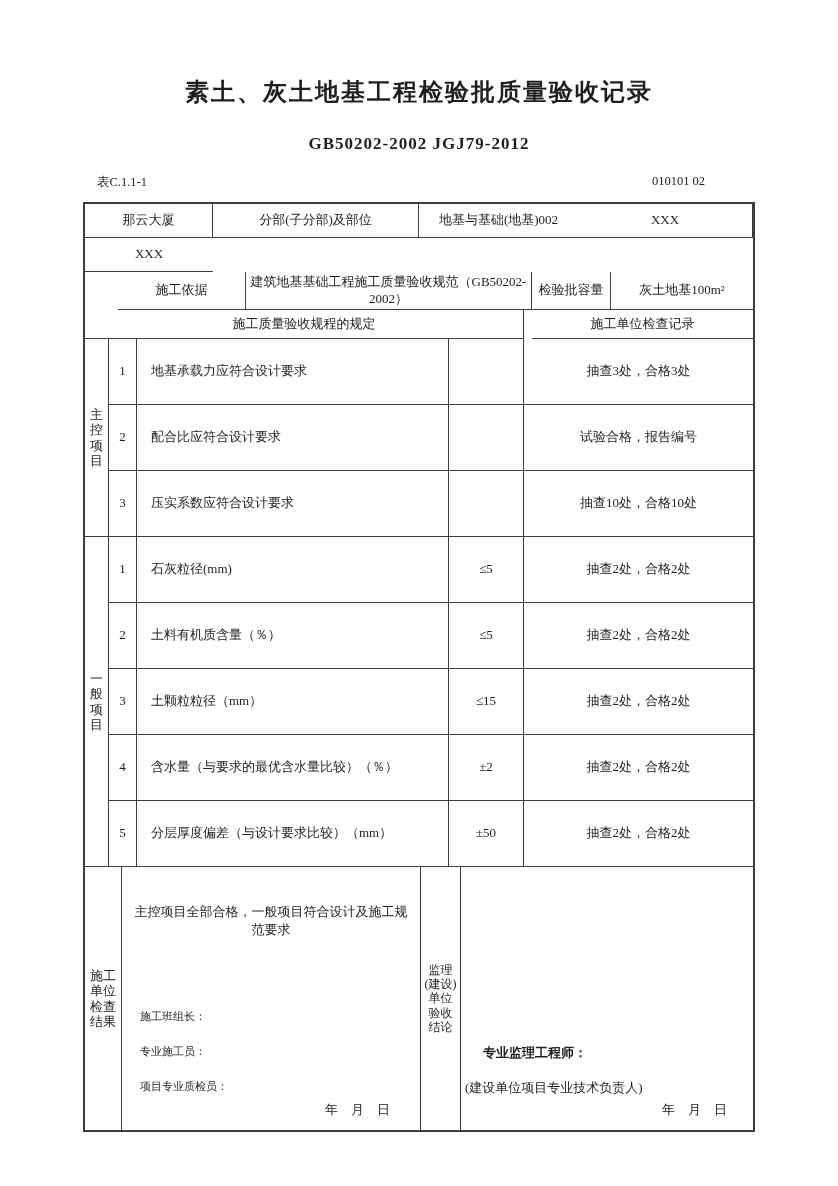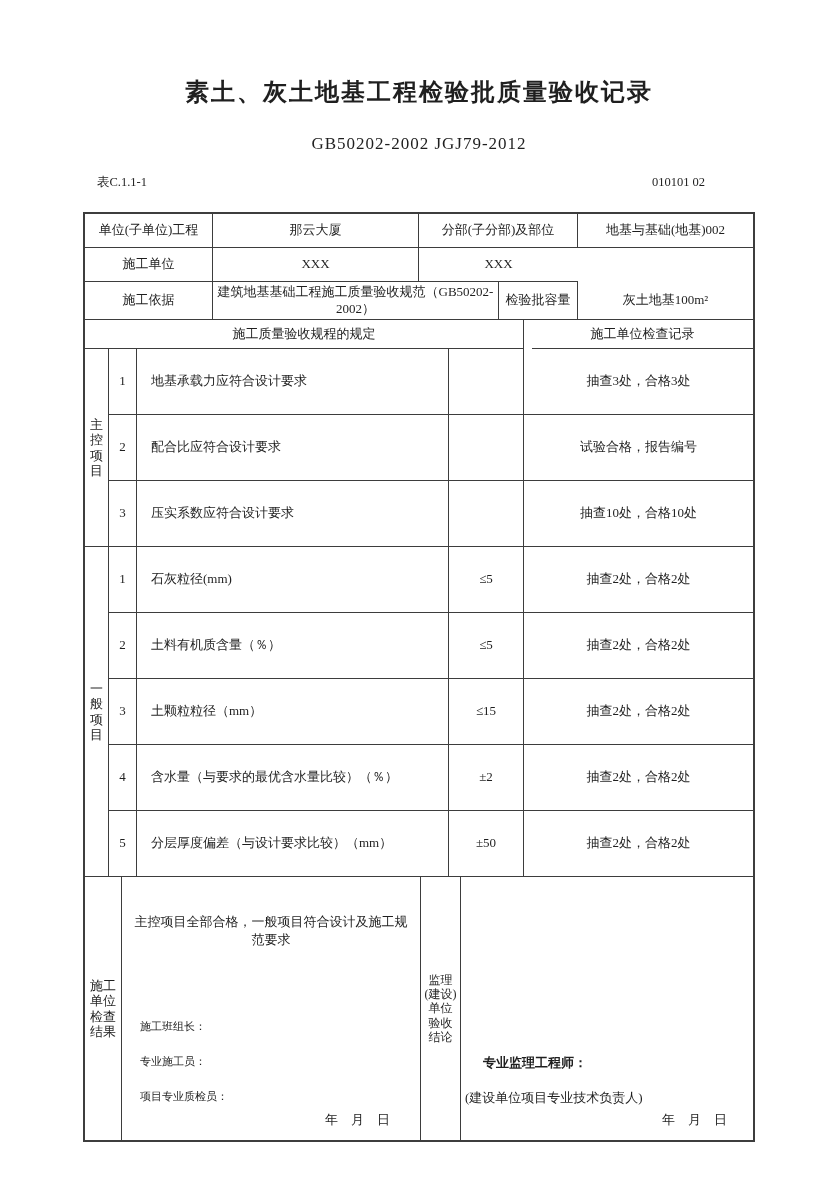--- a/index.html
+++ b/index.html
@@ -15,30 +15,29 @@
     margin-top: 76px;
     text-align: center;
     font-size: 24px;
     font-weight: bold;
     letter-spacing: 2px;
   }
   .doc-subtitle {
     margin-top: 26px;
     text-align: center;
     font-size: 17px;
-    font-weight: normal;
+    font-weight: bold;
     letter-spacing: 1px;
   }
   .meta-row {
     width: 672px;
-    margin: 20px auto 21px auto;
+    margin: 20px auto 11px auto;
     display: flex;
     justify-content: space-between;
     font-size: 12.5px;
-    align-items: center;
   }
   .meta-row .tblno { margin-left: 14px; }
   .meta-row .docno { margin-right: 50px; }
 
   .tbl-wrap {
     width: 672px;
     margin: 0 auto;
     border: 2px solid #3d3d3d;
     background: #fff;
   }
@@ -65,21 +64,21 @@
   }
   .vlabel {
     white-space: pre-line;
     line-height: 1.18;
     font-size: 13px;
     padding: 2px 1px;
   }
   .vlabel.small { font-size: 12px; letter-spacing: 0; }
 
   .info12 { grid-template-columns: 128px 206px 159px 1fr; grid-auto-rows: 34px; }
-  .info3  { grid-template-columns: 128px 286px 79px 1fr;  grid-auto-rows: 38px; }
+  .info3  { grid-template-columns: 128px 286px 79px 1fr;  grid-auto-rows: 38px; padding-left: 33px; }
   .sechdr { grid-template-columns: 439px 1fr; grid-auto-rows: 29px; gap: 8px; }
   .items  { grid-template-columns: 24px 28px 312px 75px 1fr; grid-auto-rows: 66px; }
   .items .span3 { grid-row: 1 / span 3; grid-column: 1; }
   .items .span5 { grid-row: 1 / span 5; grid-column: 1; }
   .footer { grid-template-columns: 37px 299px 40px 1fr; grid-auto-rows: 263px; }
 
   .sign-cell {
     position: relative;
     display: block;
     padding: 0;
@@ -114,26 +113,24 @@
   <div class="doc-subtitle">GB50202-2002 JGJ79-2012</div>
 
   <div class="meta-row">
     <span class="tblno">表C.1.1-1</span>
     <span class="docno">010101 02</span>
   </div>
 
   <div class="tbl-wrap">
 
     <div class="grid info12">
-      <div class="cell">单位(子单位)工程</div>
       <div class="cell">那云大厦</div>
       <div class="cell">分部(子分部)及部位</div>
       <div class="cell lastcol">地基与基础(地基)002</div>
 
-      <div class="cell">施工单位</div>
       <div class="cell">XXX</div>
       <div class="cell lastcol">XXX</div>
     </div>
 
     <div class="grid info3">
       <div class="cell">施工依据</div>
       <div class="cell">建筑地基基础工程施工质量验收规范（GB50202-2002）</div>
       <div class="cell">检验批容量</div>
       <div class="cell lastcol">灰土地基100m²</div>
     </div>

